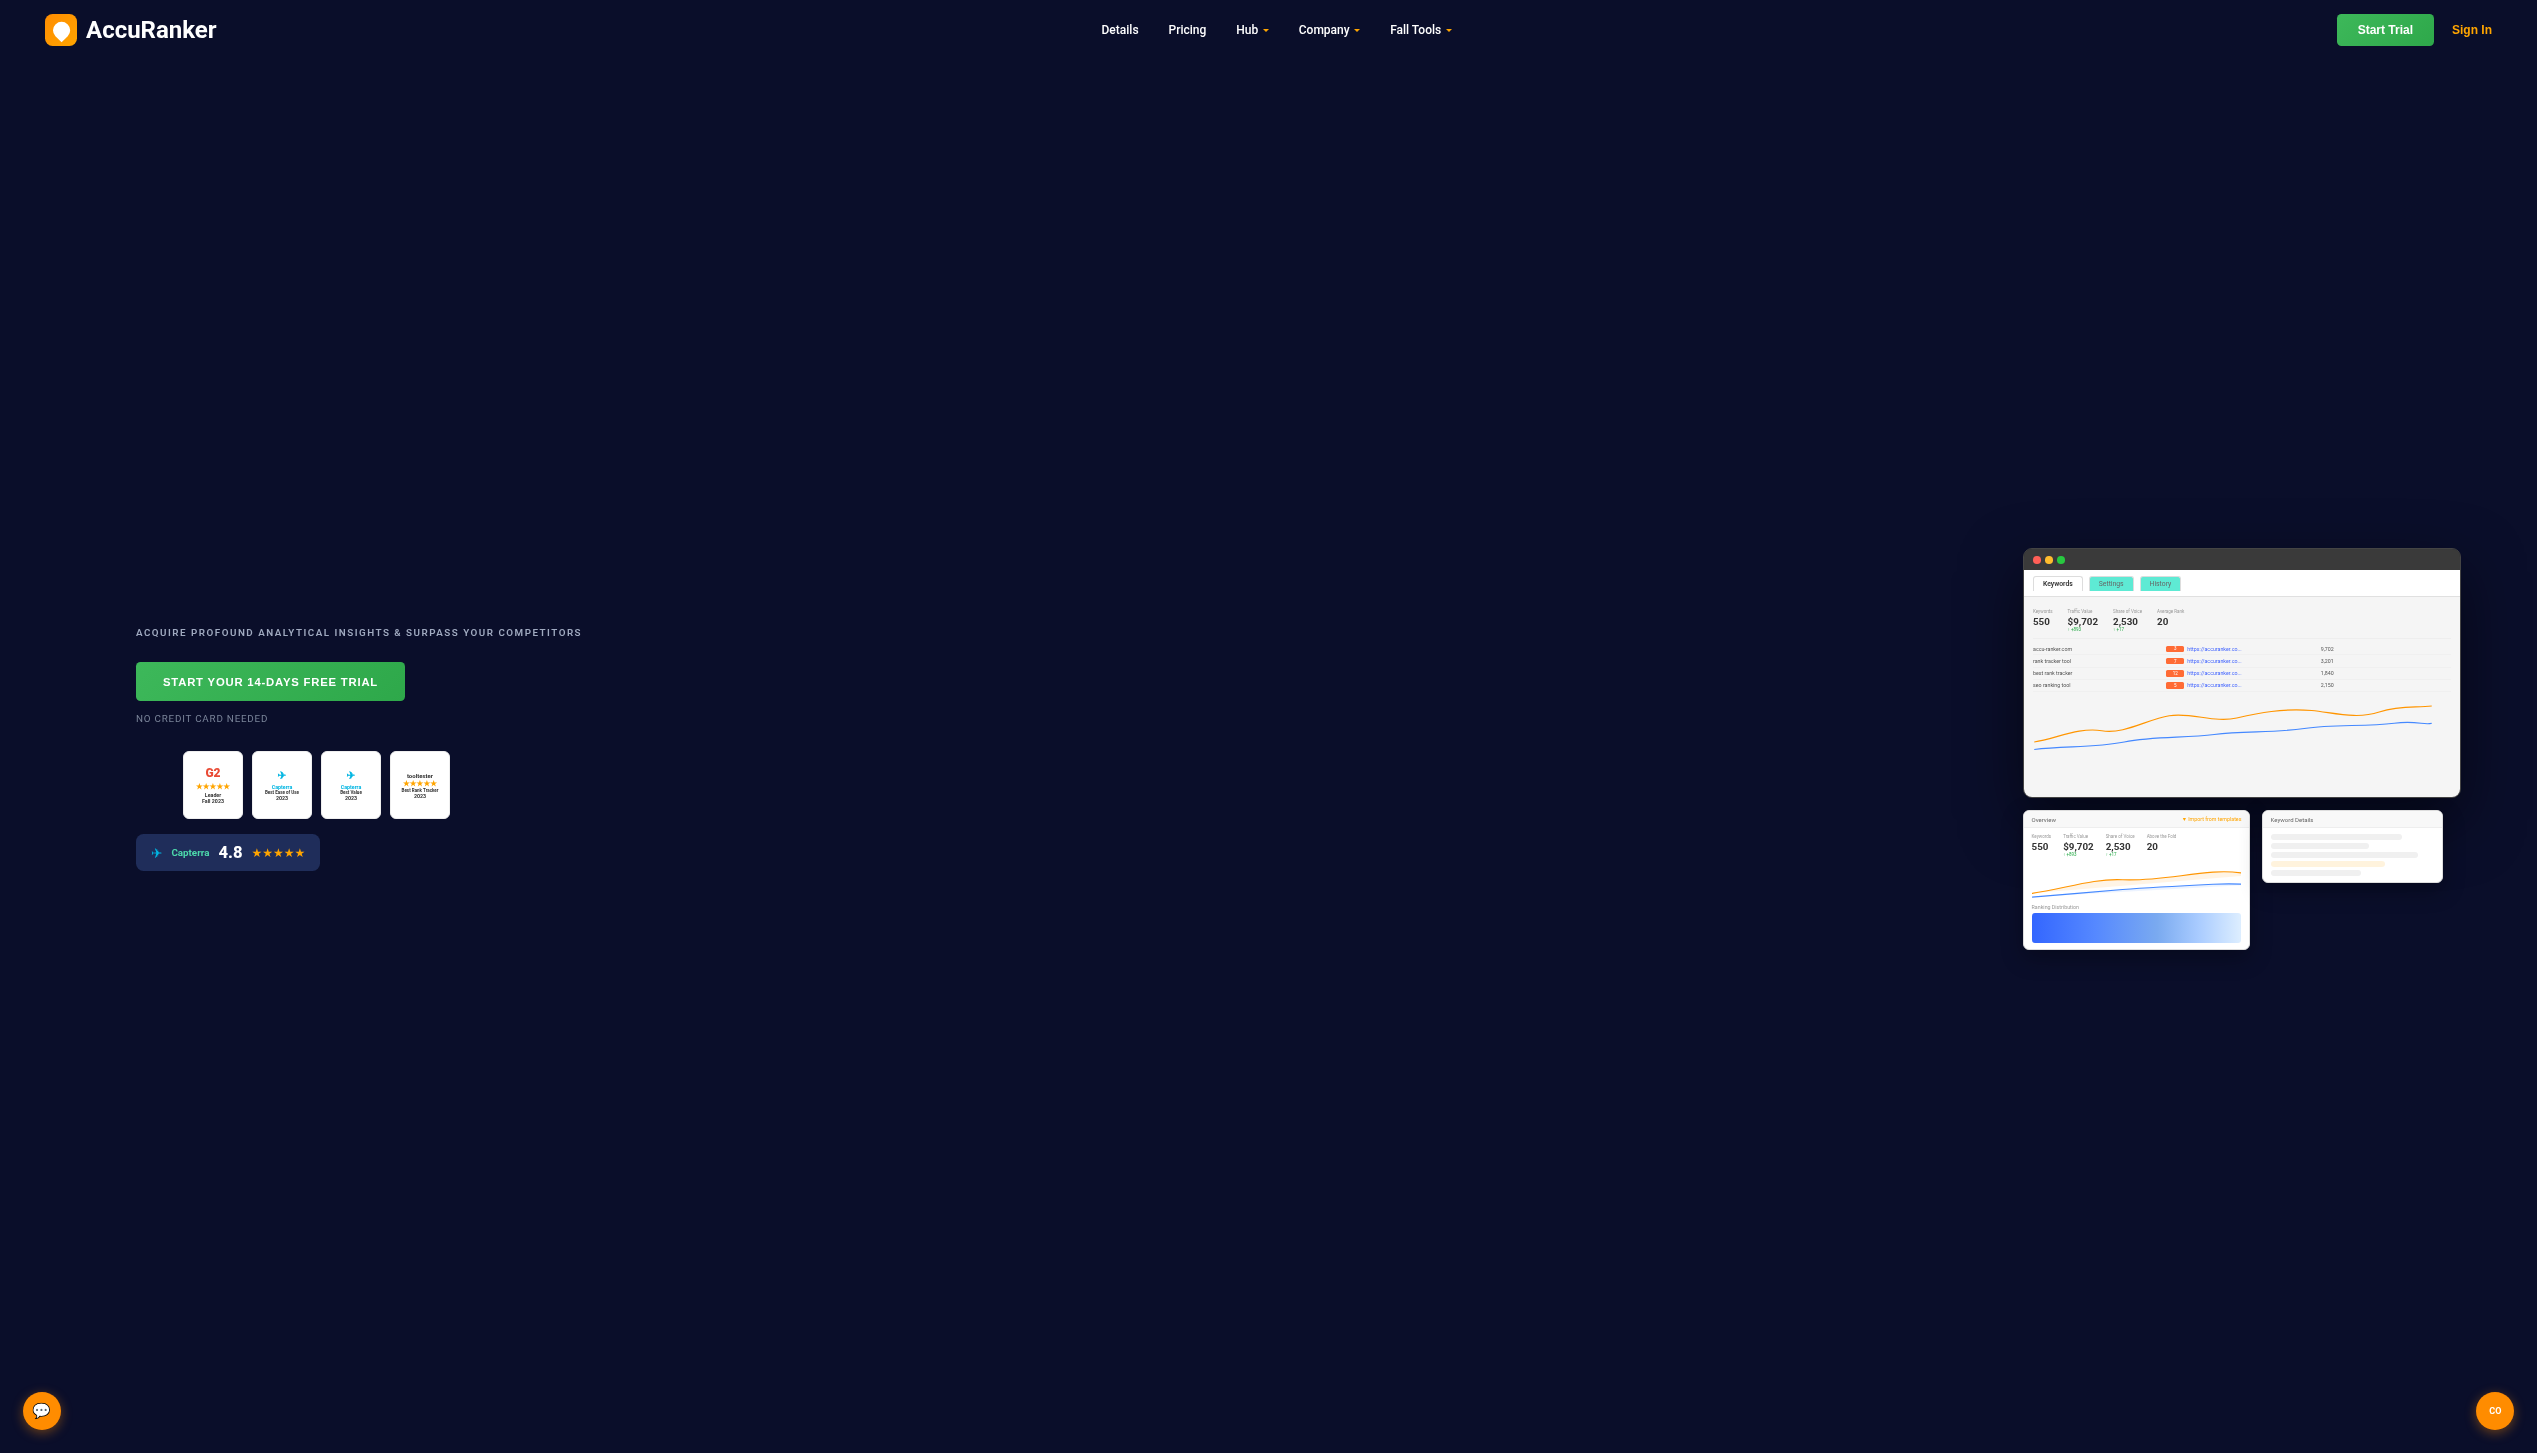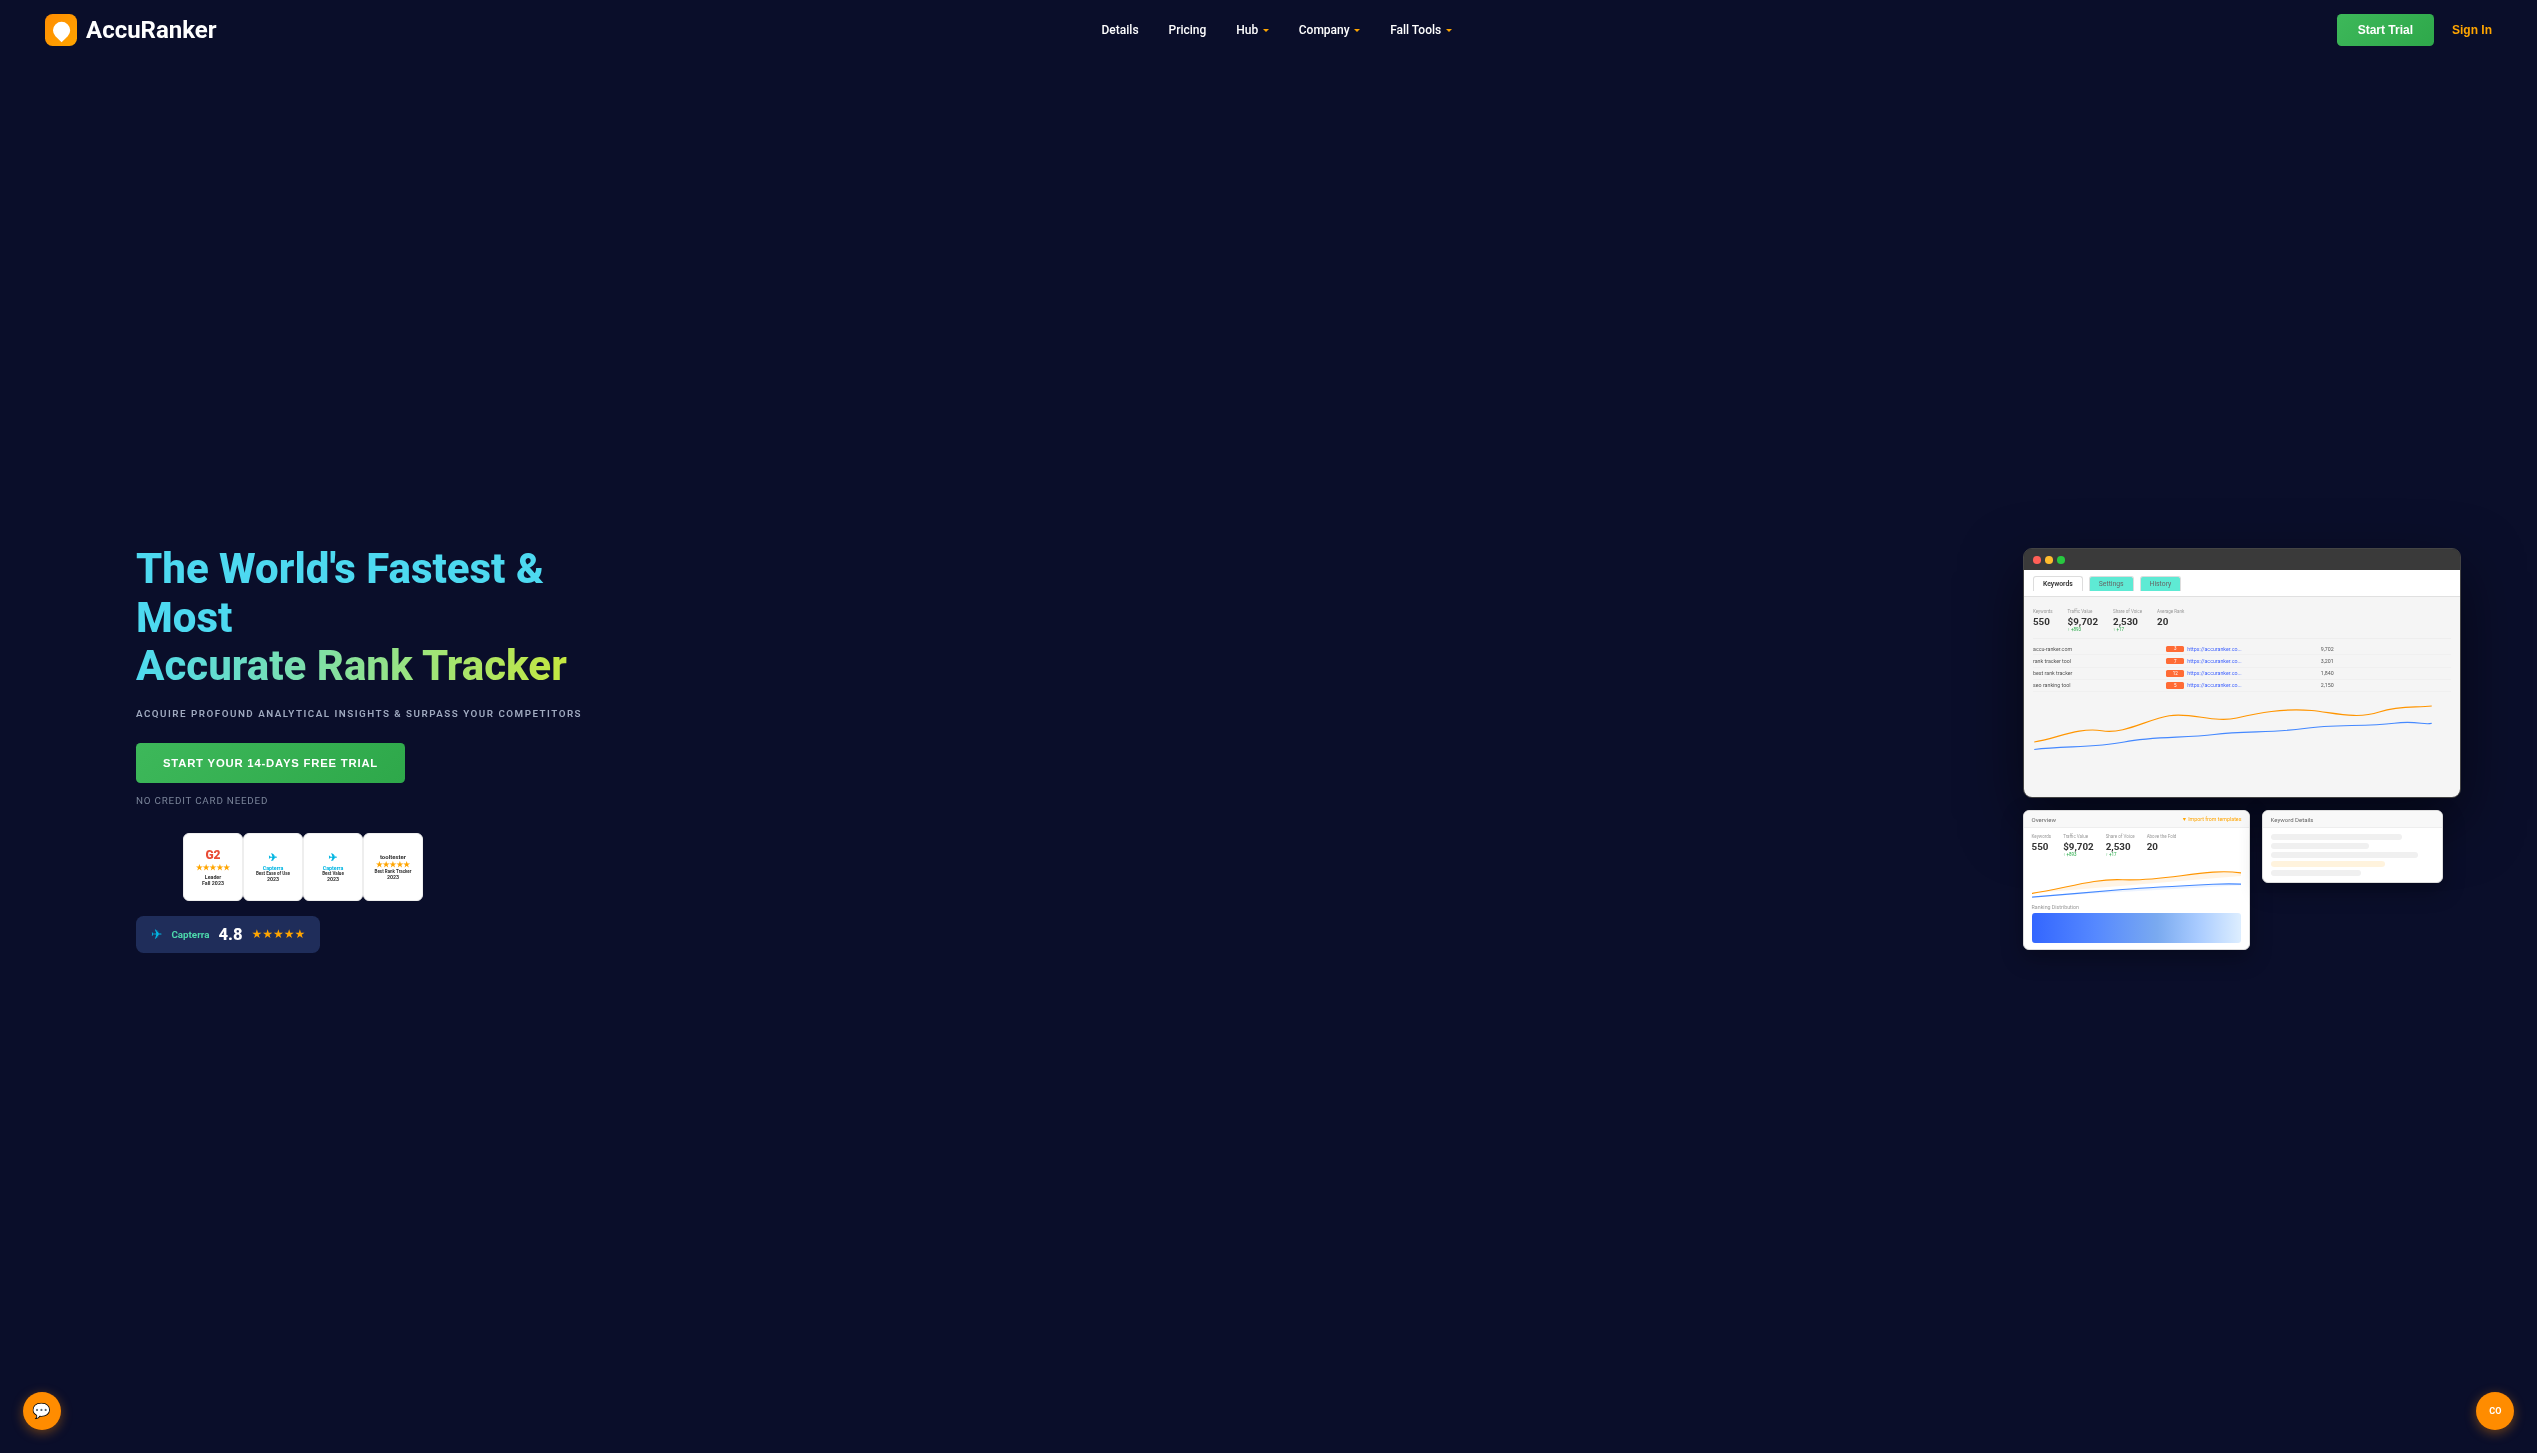--- a/index.html
+++ b/index.html
@@ -151,20 +151,21 @@
       display: block;
       font-size: 9.8px;
       color: #7a8499;
       letter-spacing: 0.8px;
       text-transform: uppercase;
       margin-bottom: 27px;
     }
     .badges {
       display: flex;
       align-items: center;
+      gap: 9px;
       flex-wrap: wrap;
       margin-bottom: 15px;
       padding-left: 47px;
     }
     .badge {
       width: 60px;
       height: 68px;
       border-radius: 6px;
       display: flex;
       flex-direction: column;
@@ -412,24 +413,20 @@
     </a>
   </div>
   <div class="nav-actions">
     <button class="btn-start-trial">Start Trial</button>
     <button class="btn-sign-in">Sign In</button>
   </div>
 </nav>
 
 <section class="hero">
   <div class="hero-content">
-    <h1 class="hero-title">
-      <span class="line1">The World's Fastest &amp; Most</span><br>
-      <span class="line2">Accurate Rank Tracker</span>
-    </h1>
     <p class="hero-subtitle">Acquire Profound Analytical Insights &amp; Surpass Your Competitors</p>
     <button class="btn-hero-cta">START YOUR 14-DAYS FREE TRIAL</button>
     <span class="no-cc">NO CREDIT CARD NEEDED</span>
 
     
     <div class="badges">
       <div class="badge badge-g2">
         <div class="badge-icon" style="color:#e94b35; font-weight:900; font-size:12px;">G2</div>
         <div class="badge-stars">★★★★★</div>
         <div style="font-size:5.3px; color:#333; margin-top:1.5px;">Leader</div>

